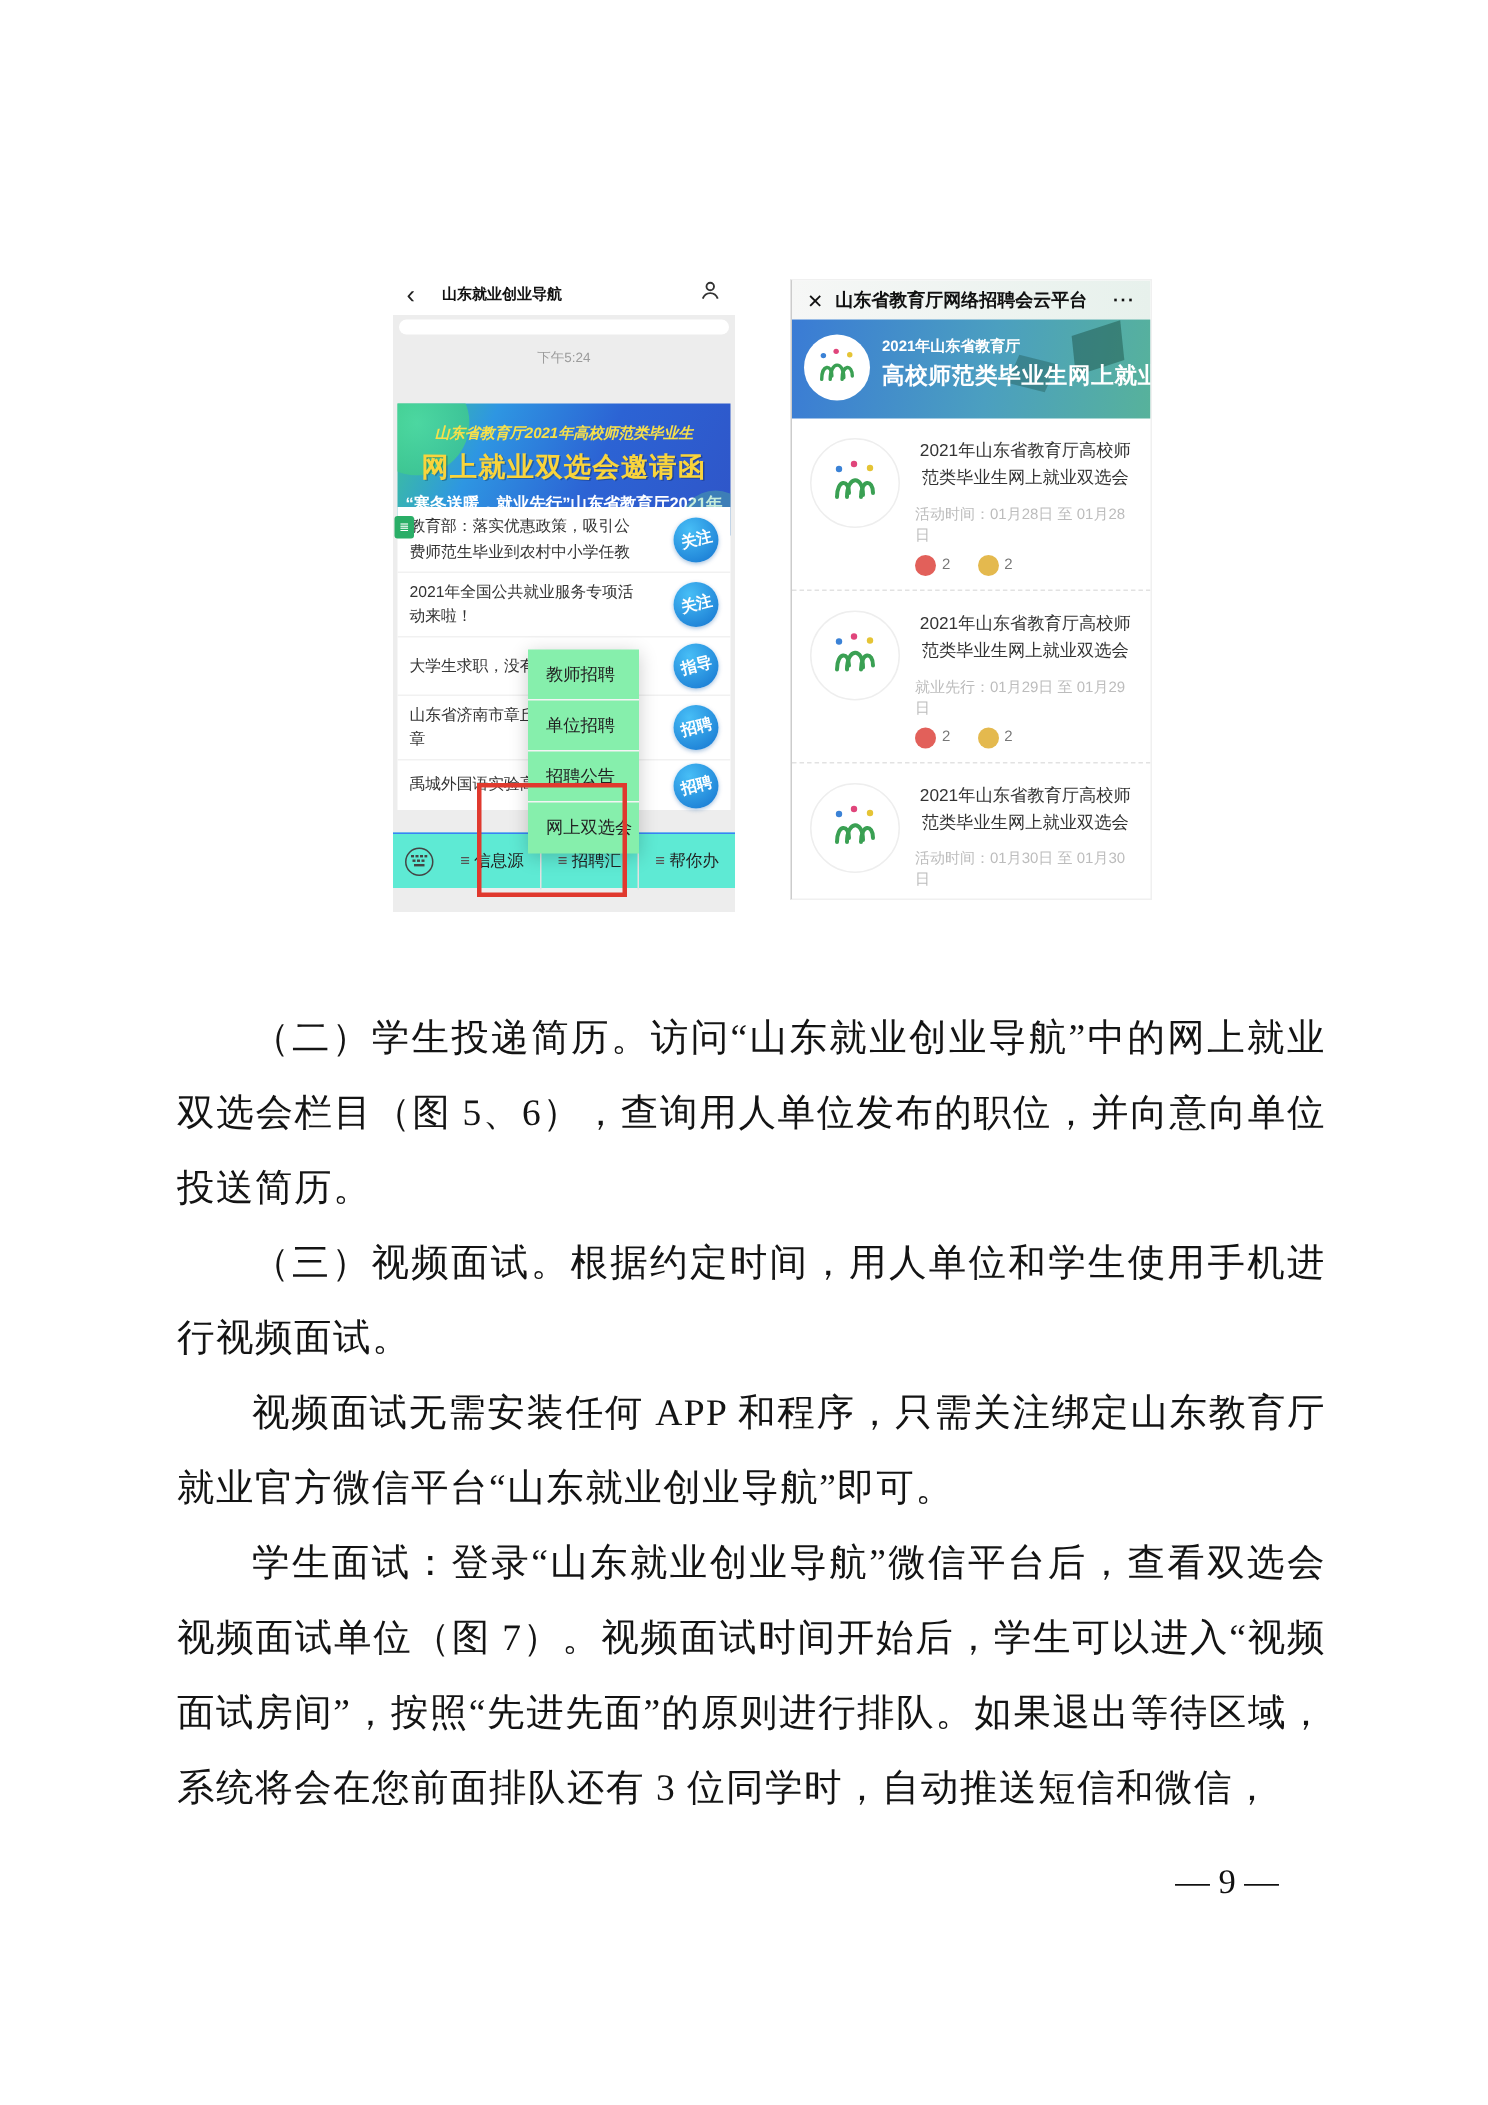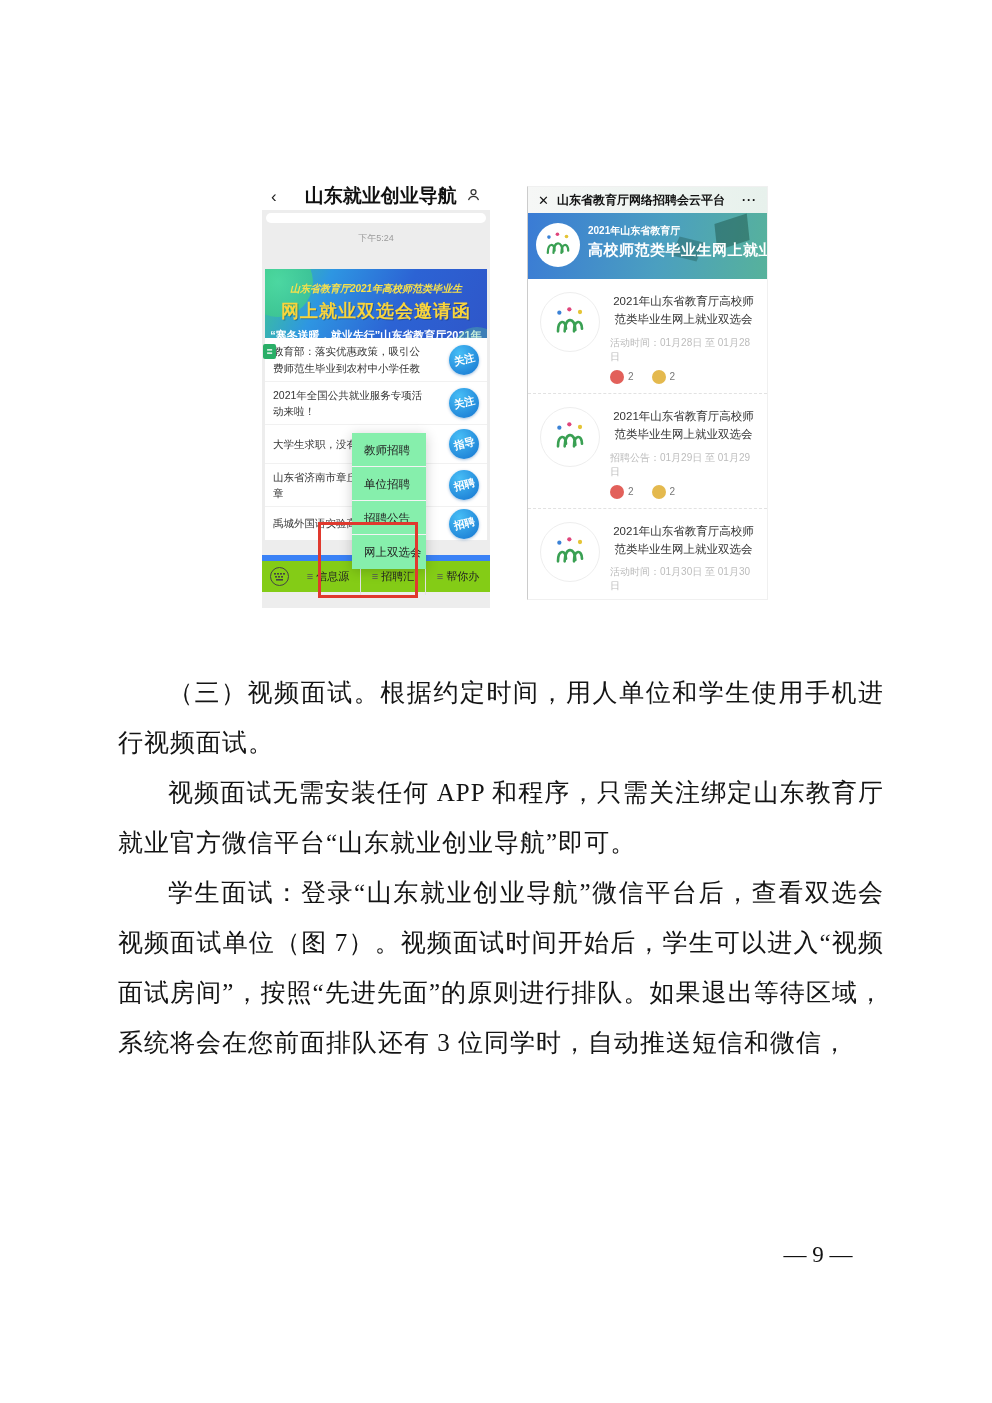--- a/index.html
+++ b/index.html
@@ -7,21 +7,21 @@
   .page {
     position: relative; width: 992px; height: 1403px; background: #ffffff;
     font-family: "Liberation Sans", sans-serif; overflow: hidden;
   }
 
   
   .phone5 { position:absolute; left:262px; top:182px; width:228px; height:426px;
             background:#ededed; overflow:hidden; }
   .p5-header { height:28px; background:#fff; display:flex; align-items:center; padding:0 9px; }
   .p5-back { font-size:17px; color:#222; line-height:1; }
-  .p5-title { font-size:19px; font-weight:bold; color:#111; margin-left:14px; flex:1;padding-left:14px; }
+  .p5-title { font-size:10px; font-weight:bold; color:#111; margin-left:4px; flex:1;padding-left:14px; }
   .p5-searchbar { margin:3px 4px 0 4px; height:10px; background:#fff; border-radius:5px; }
   .p5-time { text-align:center; font-size:9px; color:#9b9b9b; margin-top:9px; }
 
   .p5-banner { position:absolute; left:3px; right:3px; top:63px; height:88px;
     background:linear-gradient(115deg,#3fc98f 0%,#2e96e2 26%,#2c63d4 58%,#2f55c8 100%);
     color:#fff; text-align:center; overflow:hidden;margin-top:24px; }
   .p5-banner::before { content:""; position:absolute; left:-22px; top:-22px; width:70px; height:70px;
     border-radius:50%; background:radial-gradient(circle,#4fdca0,#3fc98f 70%, transparent 72%); opacity:.85; }
   .p5-banner::after { content:""; position:absolute; right:-14px; bottom:-18px; width:48px; height:48px;
     border-radius:50%; background:rgba(90,200,150,.35); }
@@ -36,22 +36,22 @@
   .p5-row-text { width:152px; font-size:10.5px; color:#333; line-height:1.55; }
   .p5-l1 { display:flex; justify-content:space-between; }
   .p5-badge { margin-left:auto; width:30px; height:30px; border-radius:50%;
     background:radial-gradient(circle at 35% 28%, #47bef6, #1473cf);
     color:#fff; font-size:10.5px; font-weight:bold; display:flex; align-items:center; justify-content:center;
     box-shadow:0 1px 3px rgba(0,80,160,.35); flex:0 0 auto; }
   .p5-badge span { transform:rotate(-14deg); display:block; }
   .p5-docicon { position:absolute; left:1px; top:162px; width:13px; height:15px; background:#2aae67;
     border-radius:2px; color:#fff; font-size:8px; line-height:15px; text-align:center; z-index:3; }
 
-  .p5-tabbar { position:absolute; left:0; right:0; top:373px; height:37px; background:#84cc16;
-    border-top:6px solid #3b82f6; display:flex; align-items:center; font-size:11px; color:#222; }
+  .p5-tabbar { position:absolute; left:0; right:0; top:373px; height:37px; background:#5eead4;
+    border-top:1px solid #3b82f6; display:flex; align-items:center; font-size:11px; color:#222; }
   .p5-kb { width:19px; height:19px; border:1.3px solid #444; border-radius:50%; margin:0 7px 0 8px;
     display:flex; align-items:center; justify-content:center; flex:0 0 auto; }
   .p5-tab { flex:1; text-align:center; border-left:1px solid #e2e2e2; line-height:37px; white-space:nowrap; }
   .p5-tab i { font-style:normal; margin-right:3px; color:#555; }
 
   .p5-menu { position:absolute; left:90px; top:251px; width:74px; background:#86efac;
     box-shadow:0 2px 12px rgba(0,0,0,.2); z-index:5; }
   .p5-menu-item { height:34px; line-height:34px; padding-left:12px; font-size:11.5px; color:#222;
     border-bottom:1px solid #f4f4f4; white-space:nowrap; }
   .p5-redrect { position:absolute; left:56px; top:340px; width:100px; height:76px;
@@ -261,21 +261,21 @@
               <path d="M22 44 C22 22 38 22 38 42"></path>
               <path d="M36 44 C36 26 48 26 48 40"></path>
           </g>
           <circle cx="14" cy="16" r="3.2" fill="#3b82d6"></circle>
             <circle cx="29" cy="11" r="3.2" fill="#e0457b"></circle>
             <circle cx="45" cy="15" r="3.2" fill="#e5c435"></circle>
         </svg>
       </span>
       <div class="p6-ibody">
         <div class="p6-ititle">2021年山东省教育厅高校师范类毕业生网上就业双选会</div>
-        <div class="p6-itime">招聘公告：01月29日 至 01月29日</div>
+        <div class="p6-itime">就业先行：01月29日 至 01月29日</div>
         <div class="p6-ibadges">
           <span class="p6-dot p6-dot-red"></span>
             <span>2</span>
           <span class="p6-dot p6-dot-gold"></span>
             <span>2</span>
         </div>
       </div>
     </div>
 
     <div class="p6-item">
@@ -297,19 +297,20 @@
         <div class="p6-ibadges">
           <span class="p6-dot p6-dot-red"></span>
           <span class="p6-dot p6-dot-gold"></span>
         </div>
       </div>
     </div>
   </div>
 
 
   <div class="body-text">
+    <p>（二）学生投递简历。访问“山东就业创业导航”中的网上就业双选会栏目（图 5、6），查询用人单位发布的职位，并向意向单位投送简历。</p>
     <p>（三）视频面试。根据约定时间，用人单位和学生使用手机进行视频面试。</p>
     <p>视频面试无需安装任何 APP 和程序，只需关注绑定山东教育厅就业官方微信平台“山东就业创业导航”即可。</p>
     <p>学生面试：登录“山东就业创业导航”微信平台后，查看双选会视频面试单位（图 7）。视频面试时间开始后，学生可以进入“视频面试房间”，按照“先进先面”的原则进行排队。如果退出等待区域，系统将会在您前面排队还有 3 位同学时，自动推送短信和微信，</p>
   </div>
 
   <div class="page-number">— 9 —</div>
 </div>
 
 </body></html>

